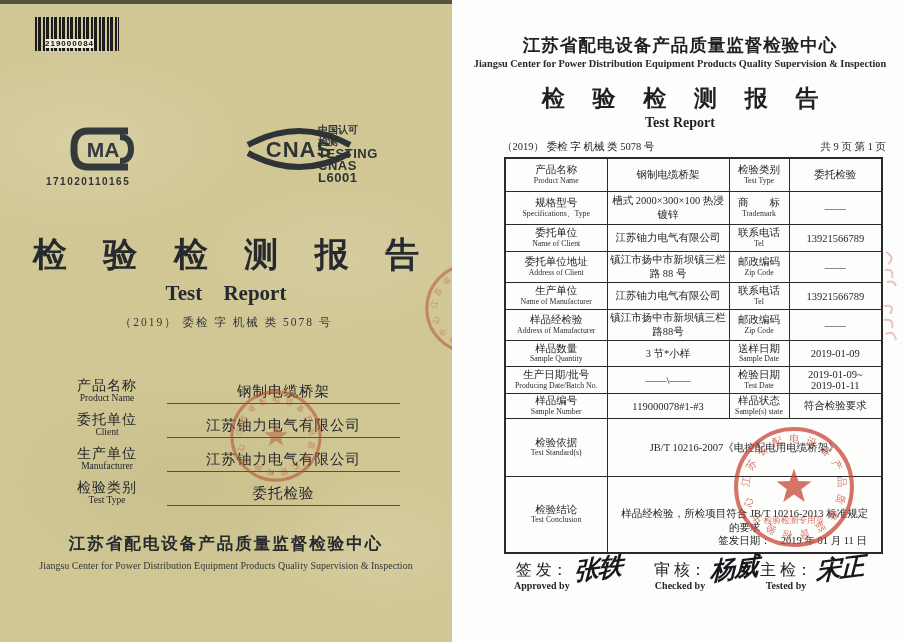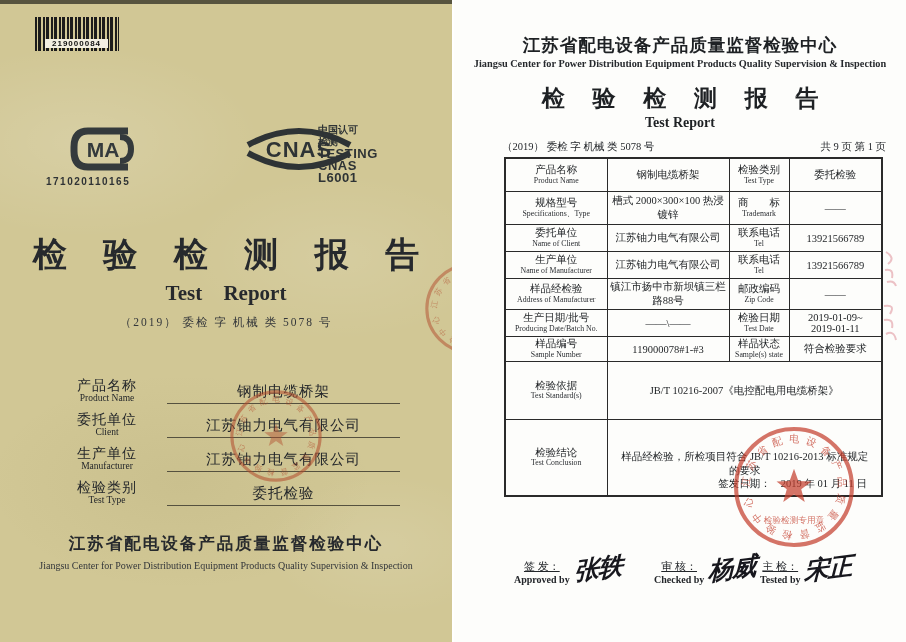--- a/index.html
+++ b/index.html
@@ -20,21 +20,21 @@
       #d1c795;
   }
   .cover-topedge{position:absolute;left:0;top:0;width:452px;height:4px;background:rgba(45,45,35,.75);}
   .barcode{
     position:absolute;left:35px;top:17px;width:84px;height:34px;
     background:repeating-linear-gradient(90deg,#1c1c1c 0 2px,rgba(0,0,0,0) 2px 3px,#1c1c1c 3px 6px,rgba(0,0,0,0) 6px 8px);
   }
   .barcode-num{
     position:absolute;left:10px;bottom:3px;background:#f3efe2;color:#111;
     font-family:"Liberation Sans",sans-serif;font-size:8px;font-weight:bold;
-    letter-spacing:1px;padding:0 7px;line-height:9px;
+    letter-spacing:1px;padding:0 0;line-height:9px;
   }
   .cma{position:absolute;left:68px;top:124px;width:70px;height:50px;color:#343a3c;}
   .cma-num{
     position:absolute;left:46px;top:176px;width:120px;text-align:left;
     font-family:"Liberation Sans",sans-serif;font-size:10px;font-weight:bold;
     letter-spacing:1.5px;color:#2f3335;
   }
   .cnas{position:absolute;left:240px;top:124px;width:118px;height:50px;color:#2e3335;}
   .cnas-lines{
     position:absolute;left:318px;top:124px;width:70px;color:#2e3335;
@@ -104,21 +104,21 @@
   tr.std td{height:55px} tr.ccl td{height:73px} tr.rmk td{height:29px}
   td.leftval{text-align:left;padding-left:9px;}
   .cclcell{position:relative;text-align:left;vertical-align:top;}
   .ccl-text{margin:12px 8px 0 9px;font-size:10.5px;color:#1d2023;}
   .signdate{position:absolute;right:14px;bottom:4px;font-size:10.5px;color:#1d2023;}
   .signdate span{margin-left:10px;}
   .sigs{position:absolute;left:48px;top:556px;width:384px;height:50px;}
   .sig{position:absolute;display:flex;align-items:flex-start;}
   .sig1{left:12px;} .sig2{left:152px;} .sig3{left:258px;}
   .sig-label{text-align:center;line-height:1.25;padding-top:4px;}
-  .sig-label .zh{font-size:11px;text-decoration:underline;}
+  .sig-label .zh{font-size:16px;}
   .sig-label .en{font-size:10px;font-weight:bold;}
   .sig-name{
     font-size:25px;font-weight:bold;font-style:italic;color:#17171d;
     transform:rotate(-7deg) skewX(-8deg);letter-spacing:-1px;margin:-4px 0 0 4px;
     white-space:nowrap;
   }
   
   .seal{position:absolute;pointer-events:none;}
   .seal-cover{left:228px;top:388px;width:96px;height:96px;color:rgba(178,74,44,.55);}
   .seal-edge{left:423px;top:261px;width:95px;height:95px;color:rgba(178,74,44,.5);}
@@ -267,20 +267,32 @@
             <div class="zh">委托单位</div>
             <div class="en">Name of Client</div>
           </td>
       <td class="val">江苏铀力电气有限公司</td>
       <td>
             <div class="zh">联系电话</div>
             <div class="en">Tel</div>
           </td>
       <td class="val">13921566789</td>
     </tr>
+    <tr class="r4">
+      <td>
+            <div class="zh">委托单位地址</div>
+            <div class="en">Address of Client</div>
+          </td>
+      <td class="val">镇江市扬中市新坝镇三栏路 88 号</td>
+      <td>
+            <div class="zh">邮政编码</div>
+            <div class="en">Zip Code</div>
+          </td>
+      <td class="val">——</td>
+    </tr>
     <tr class="r5">
       <td>
             <div class="zh">生产单位</div>
             <div class="en">Name of Manufacturer</div>
           </td>
       <td class="val">江苏铀力电气有限公司</td>
       <td>
             <div class="zh">联系电话</div>
             <div class="en">Tel</div>
           </td>
@@ -290,20 +302,32 @@
       <td>
             <div class="zh">样品经检验</div>
             <div class="en">Address of Manufacturer</div>
           </td>
       <td class="val">镇江市扬中市新坝镇三栏路88号</td>
       <td>
             <div class="zh">邮政编码</div>
             <div class="en">Zip Code</div>
           </td>
       <td class="val">——</td>
+    </tr>
+    <tr class="r7">
+      <td>
+            <div class="zh">样品数量</div>
+            <div class="en">Sample Quantity</div>
+          </td>
+      <td class="val">3 节*小样</td>
+      <td>
+            <div class="zh">送样日期</div>
+            <div class="en">Sample Date</div>
+          </td>
+      <td class="val">2019-01-09</td>
     </tr>
     <tr class="r8">
       <td>
             <div class="zh">生产日期/批号</div>
             <div class="en">Producing Date/Batch No.</div>
           </td>
       <td class="val">——\——</td>
       <td>
             <div class="zh">检验日期</div>
             <div class="en">Test Date</div>

